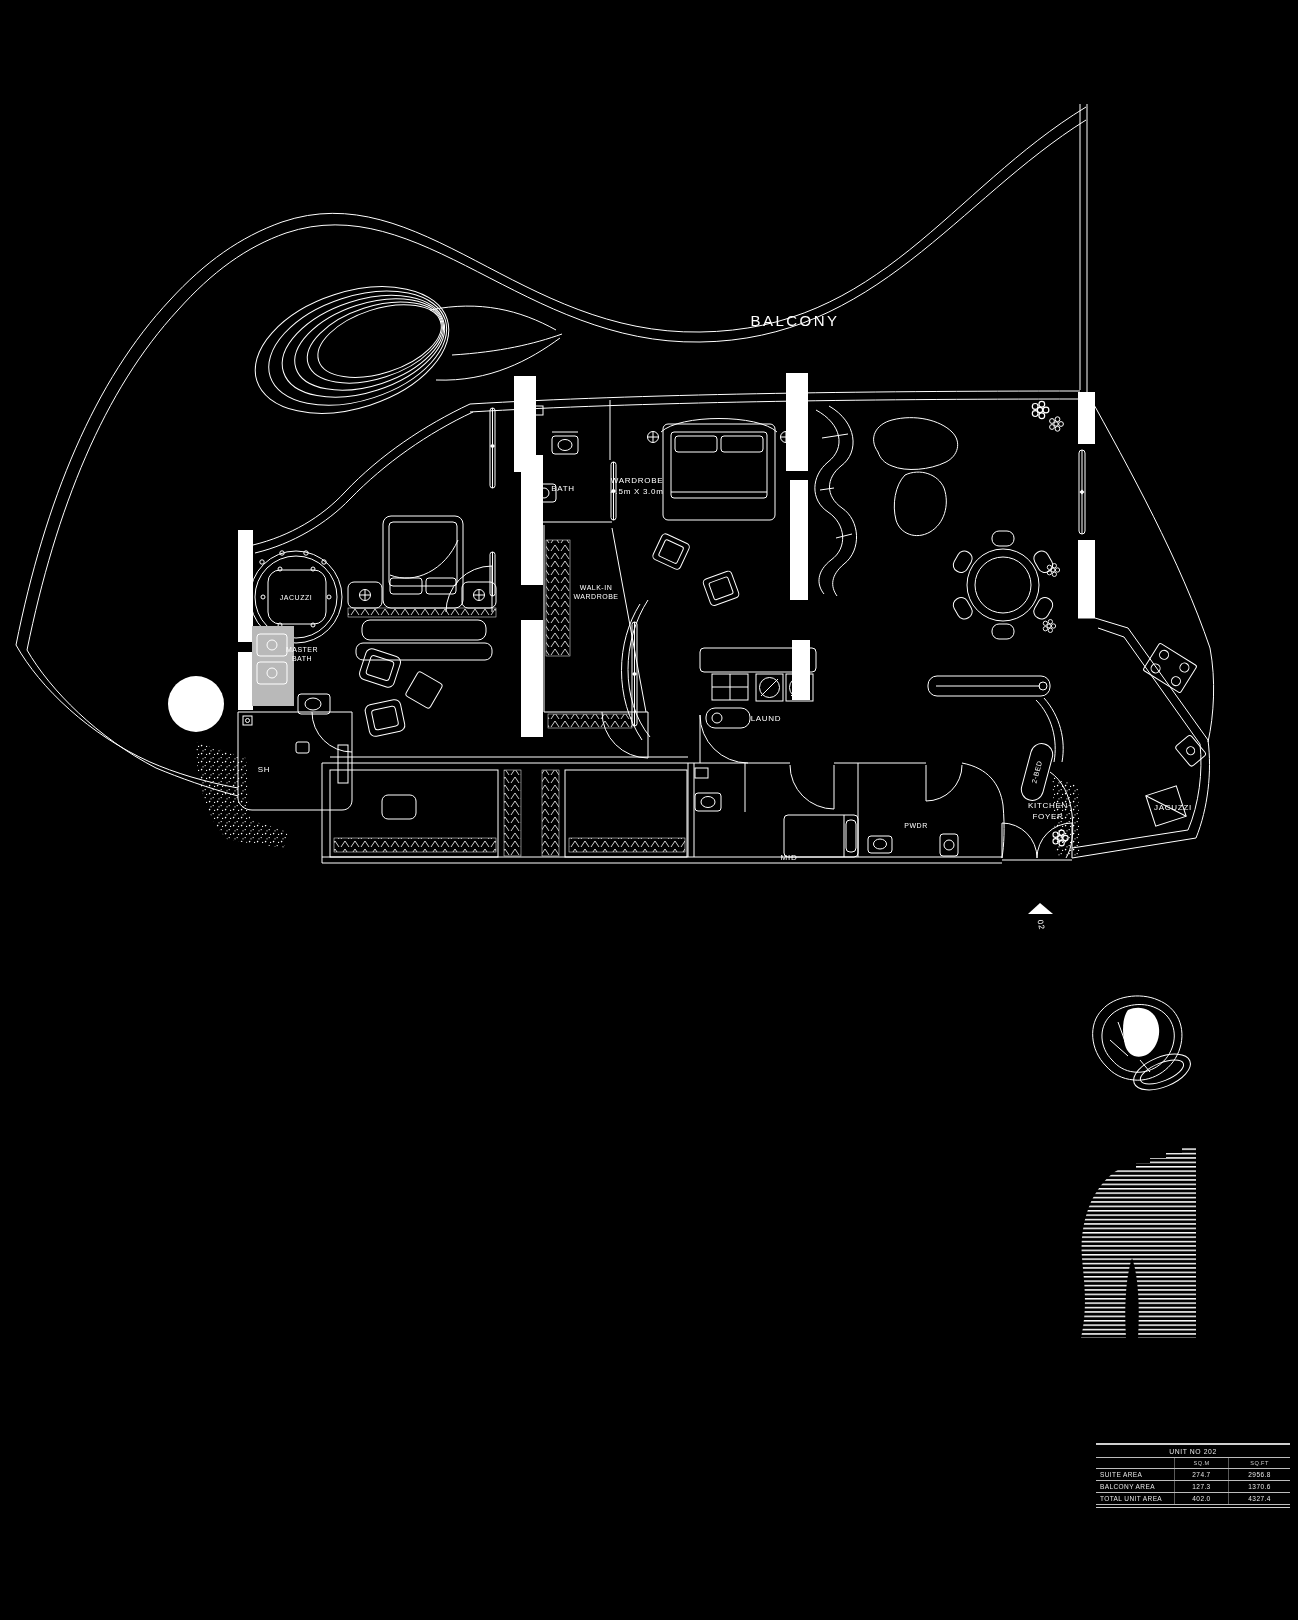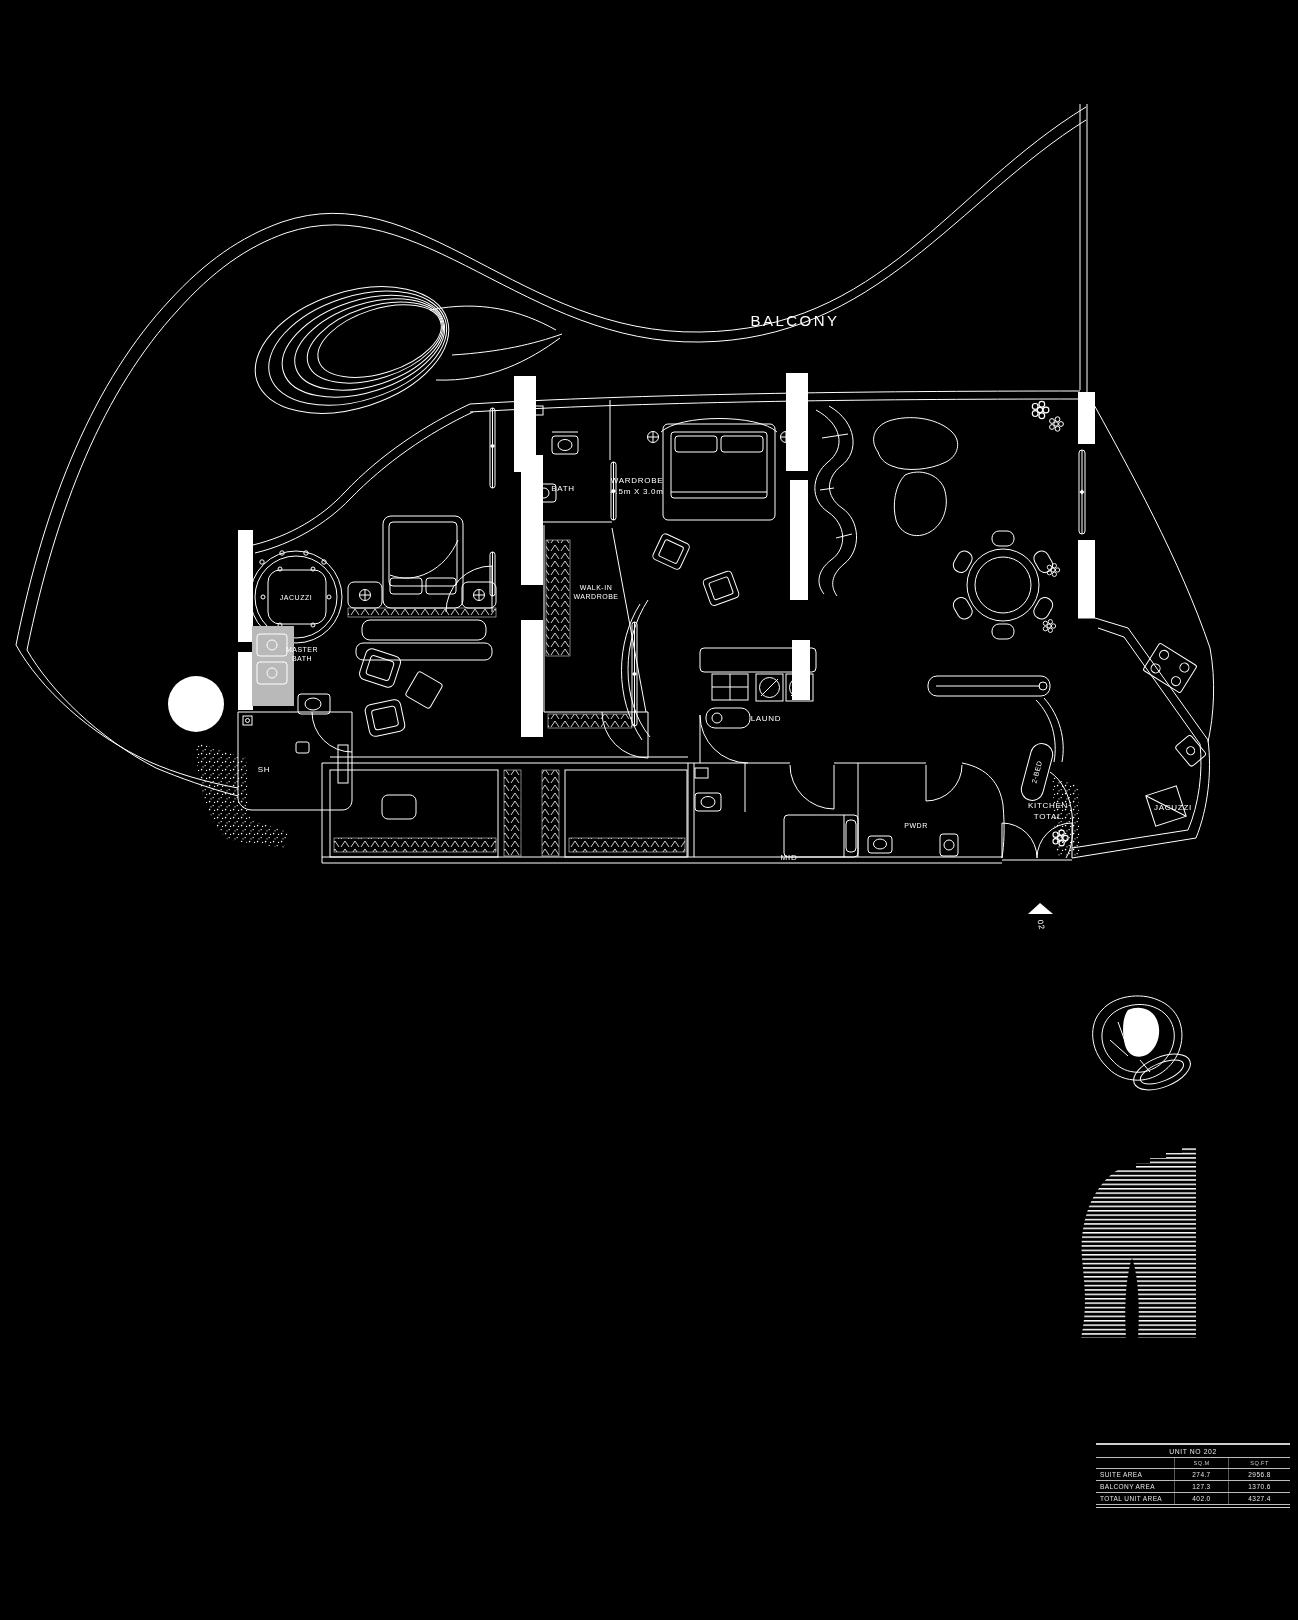--- a/index.html
+++ b/index.html
@@ -440,21 +440,21 @@
   <div>MASTER</div>
   <div>BATH</div>
 </div>
 <div class="lbl" style="left:264px;top:770px">SH</div>
 <div class="lbl" style="left:766px;top:719px">LAUND</div>
 <div class="lbl" style="left:789px;top:858px">MID</div>
 <div class="lbl small" style="left:916px;top:826px">PWDR</div>
 <div class="lbl small rot-neg75" style="left:1037px;top:772px">2-BED</div>
 <div class="lbl" style="left:1048px;top:812px">
   <div>KITCHEN</div>
-  <div>TOTAL</div>
+  <div>FOYER</div>
 </div>
 <div class="lbl" style="left:1173px;top:808px">JACUZZI</div>
 <div class="lbl rot-80" style="left:1040px;top:925px">02</div>
 
 <div class="area-table">
   <div class="t-title">UNIT NO 202</div>
   <div class="t-row t-head">
     <span class="c-label"></span>
     <span class="c-sqm">SQ.M</span>
     <span class="c-sqft">SQ.FT</span>

